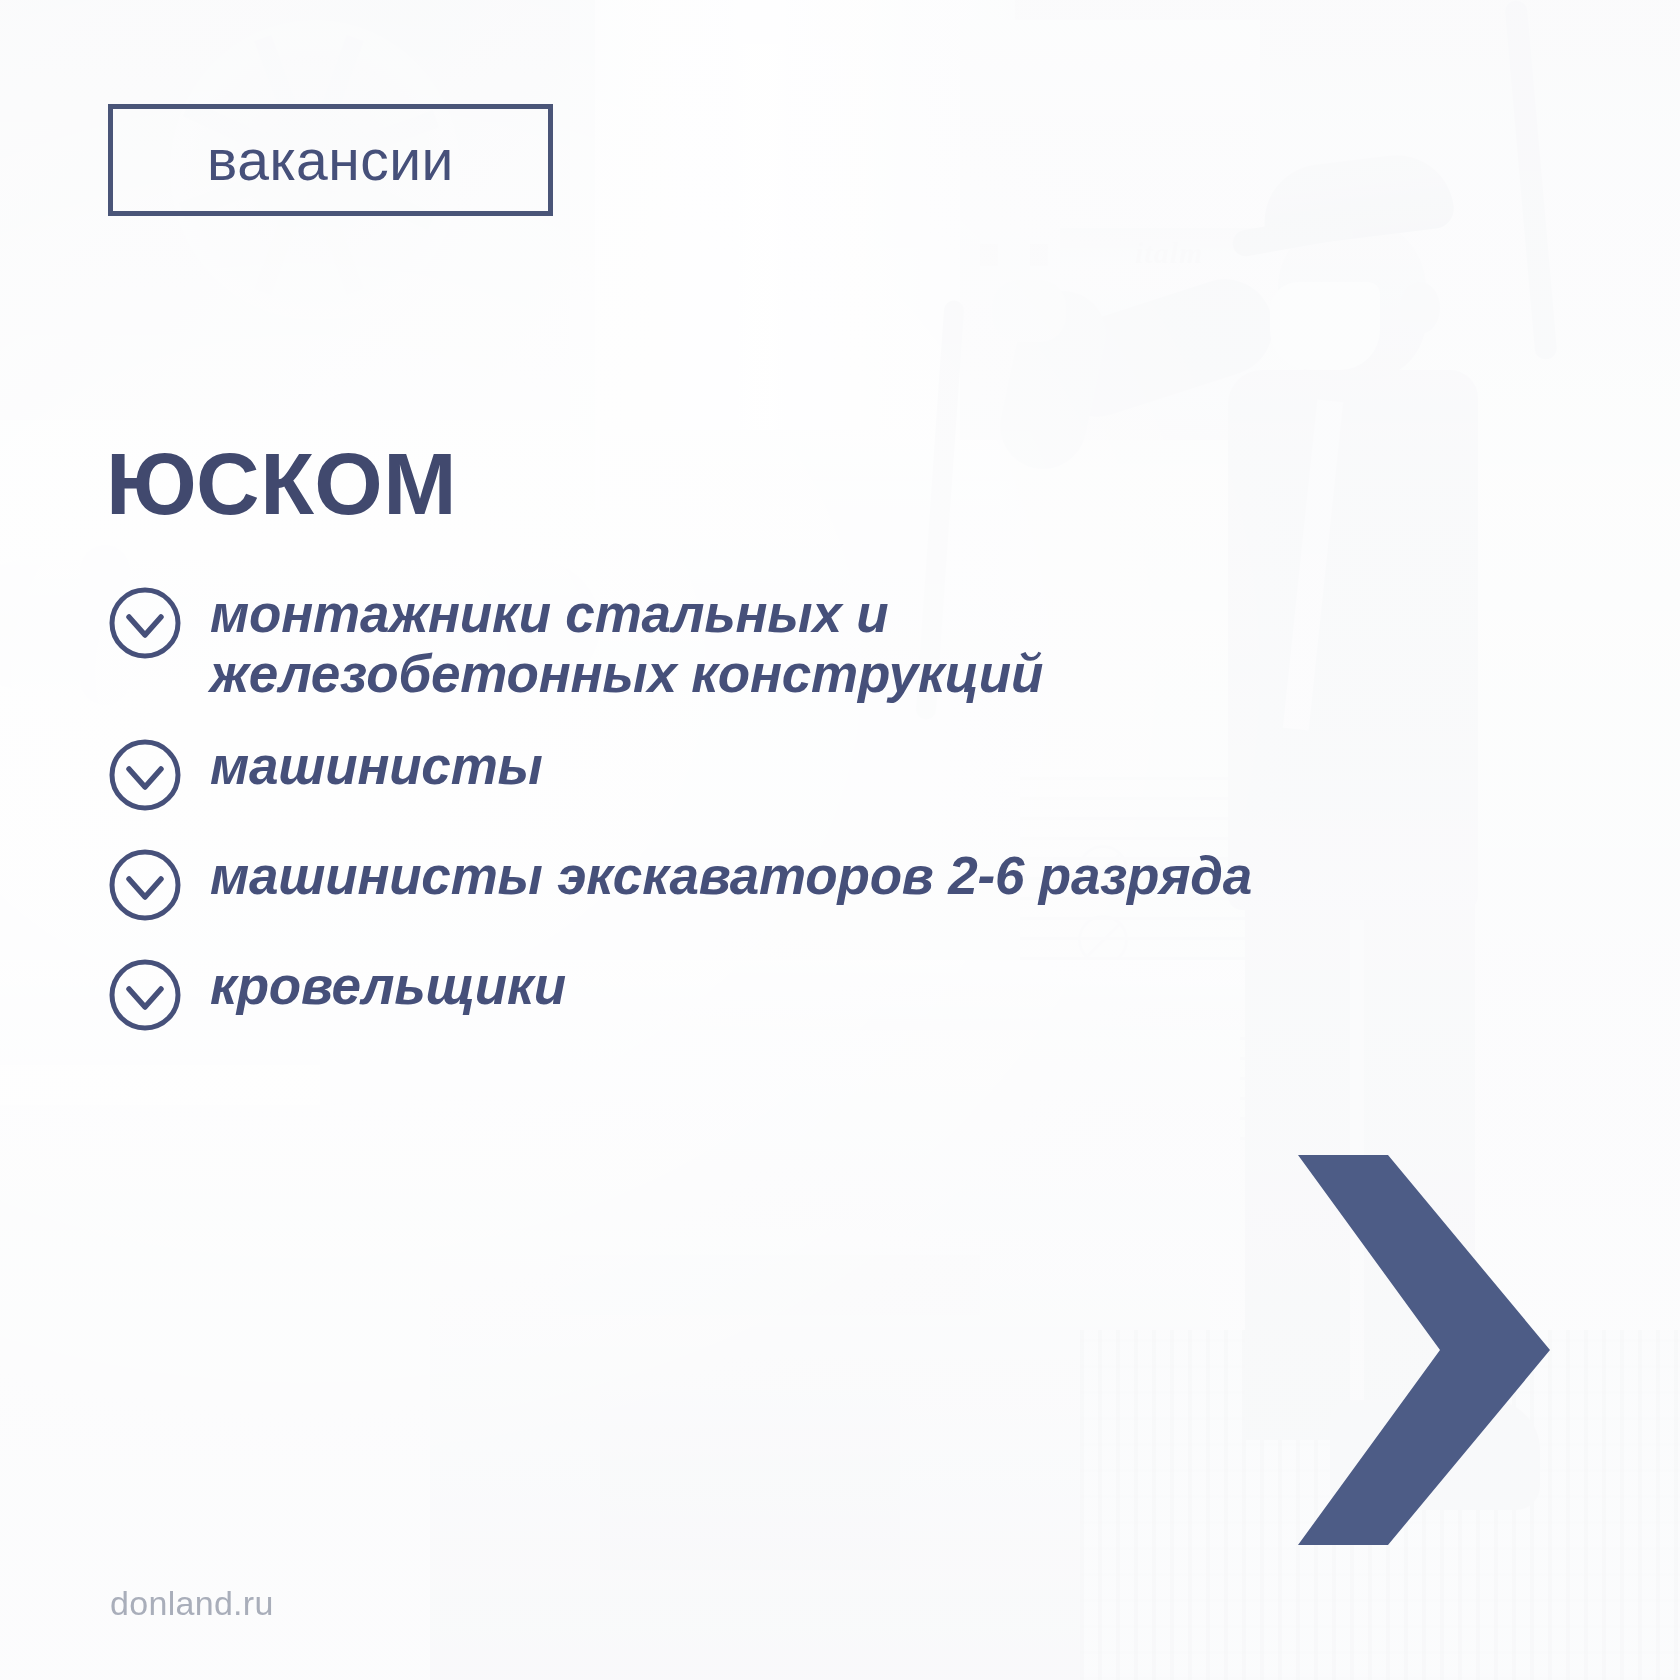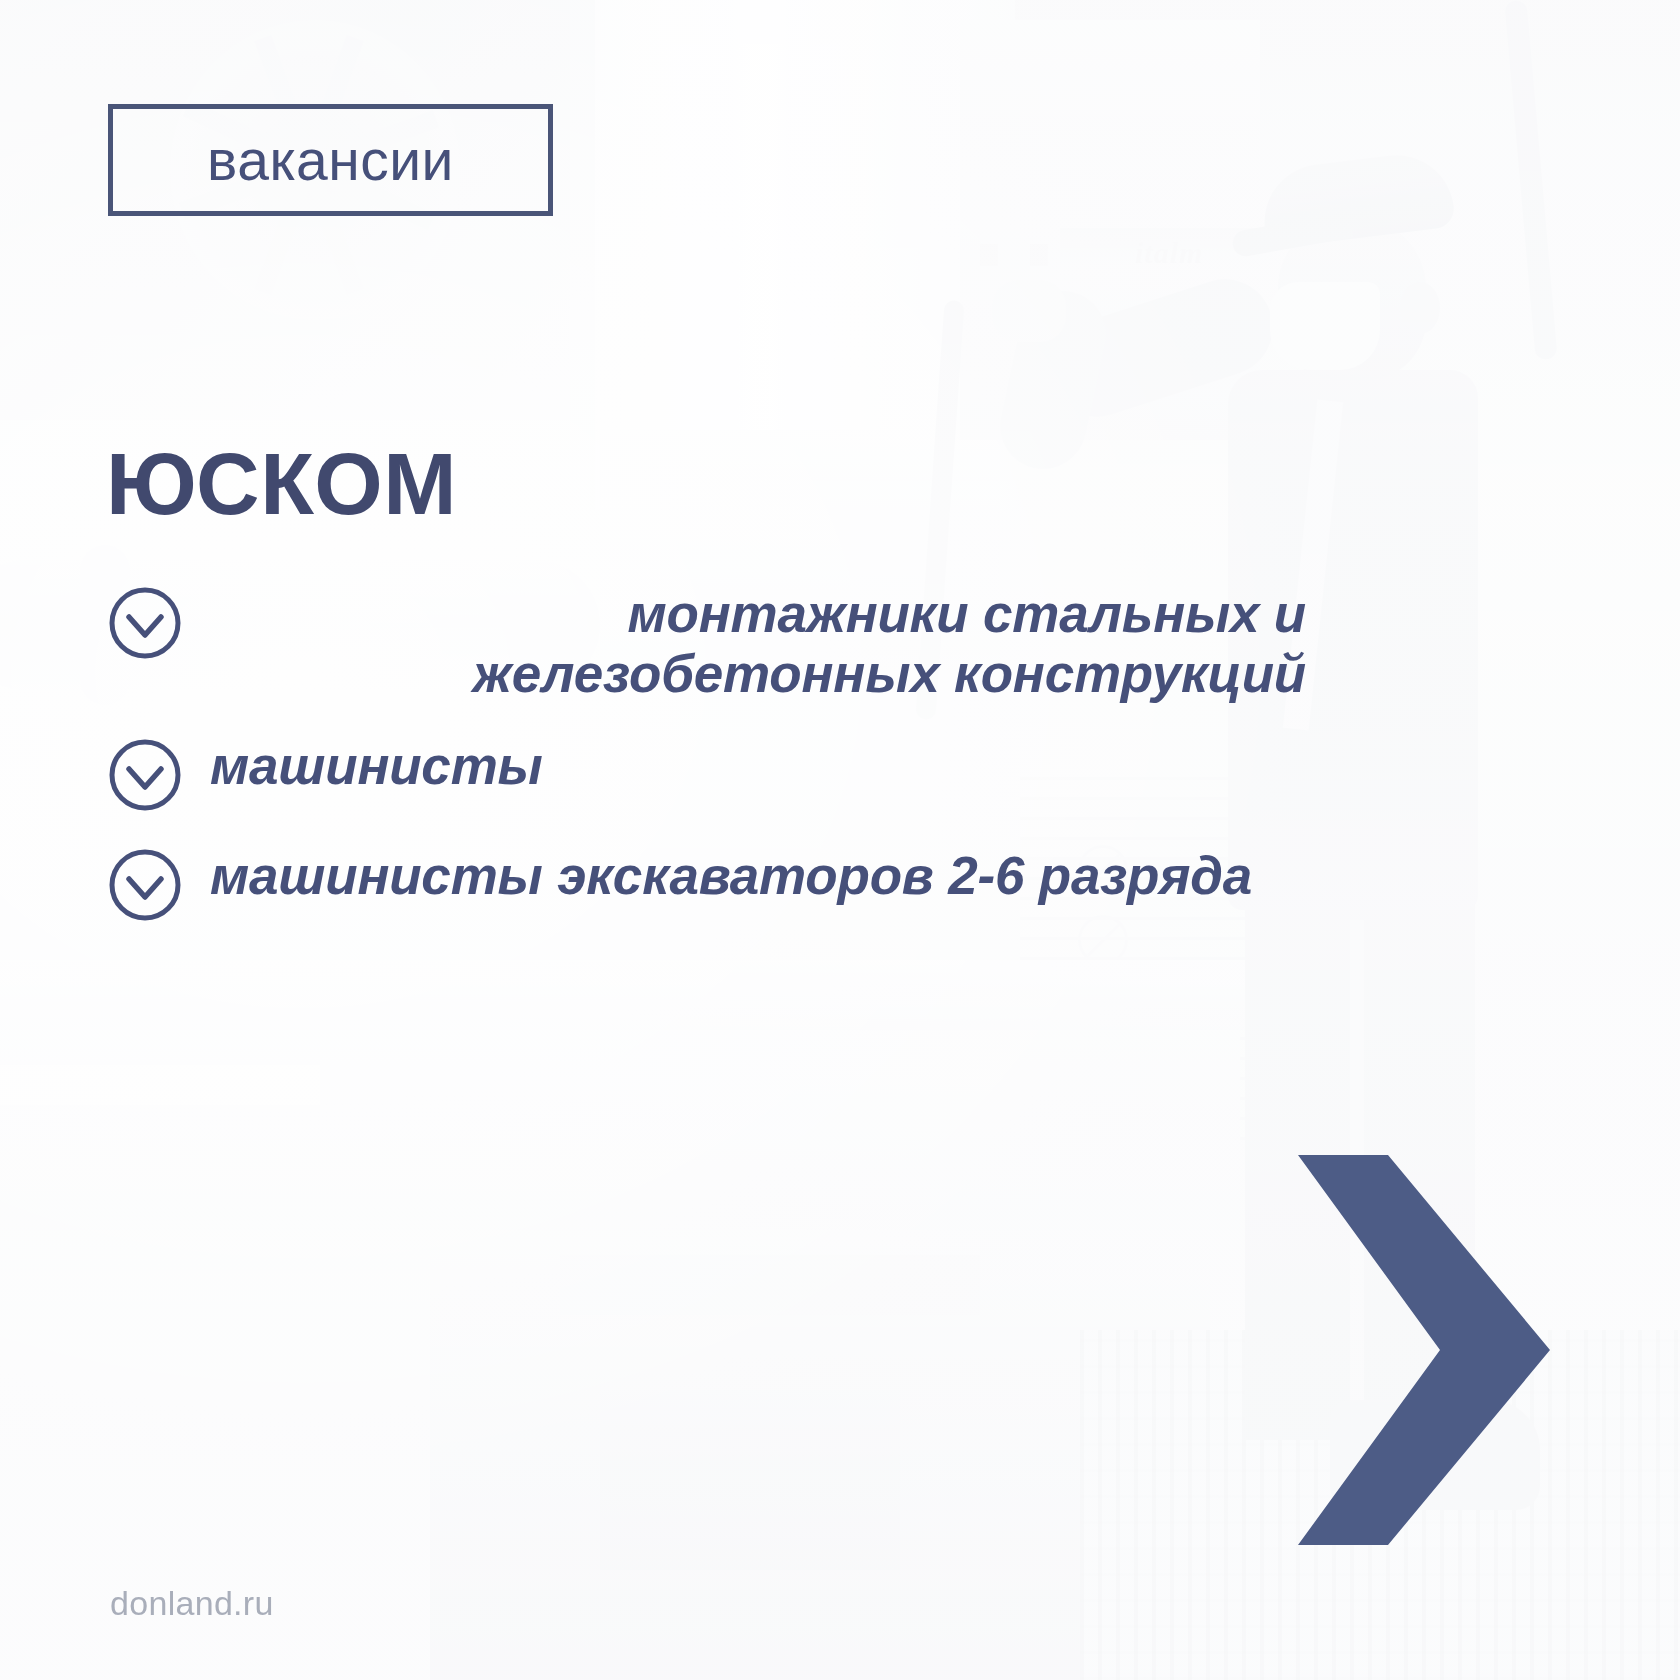--- a/index.html
+++ b/index.html
@@ -7,21 +7,20 @@
     padding: 0;
     background: #ffffff;
   }
   #poster {
     position: relative;
     width: 1680px;
     height: 1680px;
     overflow: hidden;
     background: #eceef2;
     font-family: "Liberation Sans", sans-serif;
-    text-align: right;
   }
 
   
   .bg-layer {
     position: absolute;
     inset: 0;
     overflow: hidden;
   }
   .bg-base {
     position: absolute;
@@ -403,20 +402,29 @@
         <span class="check-icon">
           <svg viewBox="0 0 78 78" xmlns="http://www.w3.org/2000/svg">
             <circle cx="39" cy="39" r="33" fill="none" stroke="#46507a" stroke-width="5"></circle>
             <polyline points="23,33 39,51 55,33" fill="none" stroke="#46507a" stroke-width="5.5" stroke-linecap="round" stroke-linejoin="round"></polyline>
           </svg>
         </span>
         <span class="item-text">машинисты экскаваторов 2-6 разряда</span>
       </div>
 
 
+      <div class="list-item">
+        <span class="check-icon">
+          <svg viewBox="0 0 78 78" xmlns="http://www.w3.org/2000/svg">
+            <circle cx="39" cy="39" r="33" fill="none" stroke="#46507a" stroke-width="5"></circle>
+            <polyline points="23,33 39,51 55,33" fill="none" stroke="#46507a" stroke-width="5.5" stroke-linecap="round" stroke-linejoin="round"></polyline>
+          </svg>
+        </span>
+        <span class="item-text">кровельщики</span>
+      </div>
 
     </div>
 
     <div class="chevron">
       <svg viewBox="0 0 270 390" xmlns="http://www.w3.org/2000/svg">
         <polygon points="18,0 108,0 270,195 108,390 18,390 160,195" fill="#4d5c86"></polygon>
       </svg>
     </div>
 
     <div class="footer-url">donland.ru</div>

